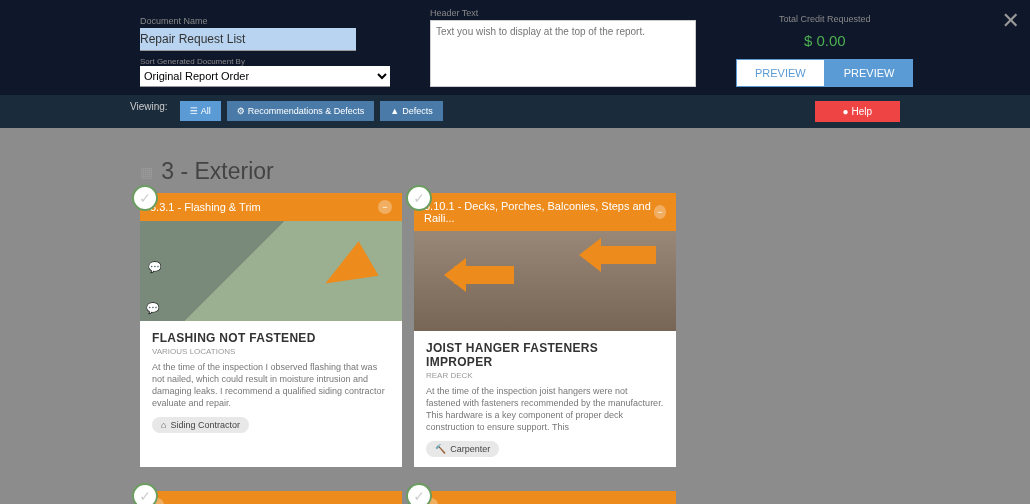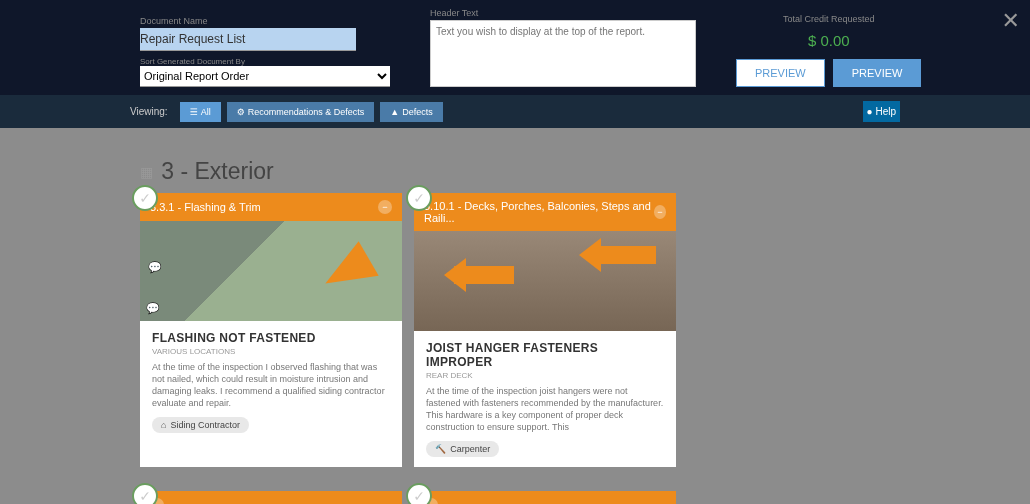--- a/index.html
+++ b/index.html
@@ -6,30 +6,30 @@
 body{background:#fff;width:1030px;height:504px;overflow:hidden;position:relative}
 .top-form{display:flex;padding:8px 130px 8px 140px;gap:40px;align-items:flex-end;background:#0f172a}
 .form-col{display:flex;flex-direction:column}
 .form-label{font-size:9px;color:#888;margin-bottom:2px}
 .doc-name-input{width:216px;border:none;border-bottom:1px solid #999;font-size:12px;padding:4px 0;color:#333;background:#b8d4f0}
 .sort-label{font-size:8px;color:#888;margin-top:6px}
 .sort-select{width:250px;border:none;border-bottom:1px solid #999;font-size:11px;padding:3px 0;background:#fff}
 .header-text{width:266px;height:67px;border:1px solid #ccc;font-size:10px;padding:5px;color:#999;resize:none}
 .credit-col{text-align:center;margin-left:auto}
 .credit-val{color:#4caf50;font-size:15px;font-weight:normal;margin:6px 0 10px}
-.btn-row{display:flex;gap:8px}
+.btn-row{display:flex;}
 .btn{padding:7px 18px;font-size:11px;border:1px solid #5b9bd5;cursor:pointer}
 .btn-preview{background:#fff;color:#5b9bd5}
 .btn-create{background:#5b9bd5;color:#fff}
 .close-x{position:absolute;top:8px;right:10px;font-size:22px;color:#999;cursor:pointer}
-.view-bar{background:#1a2b3c;display:flex;align-items:center;padding:6px 130px;gap:6px}
+.view-bar{background:#1a2b3c;display:flex;align-items:flex-start;padding:6px 130px;gap:6px}
 .view-label{color:#ccc;font-size:10px;margin-right:6px}
 .view-btn{background:#4a7ba8;color:#fff;border:none;padding:5px 10px;font-size:9px;cursor:pointer;display:flex;align-items:center;gap:3px}
 .view-btn.active{background:#5b9bd5}
-.help-btn{margin-left:auto;background:#0369a1;color:#fff;border:none;padding:5px 4px;font-size:10px;cursor:pointer}
+.help-btn{margin-left:auto;background:#ef4444;color:#fff;border:none;padding:5px 28px;font-size:10px;cursor:pointer}
 .overlay{background:rgba(0,0,0,0.45);padding:20px 140px 0;min-height:400px}
 .section-title{font-size:23px;color:#444;margin:10px 0 8px;display:flex;align-items:center;gap:8px}
 .section-icon{font-size:14px;color:#999}
 .cards{display:flex;gap:12px;flex-wrap:wrap}
 .card{width:262px;background:#fff;position:relative;margin-bottom:12px}
 .card-check{position:absolute;top:-8px;left:-8px;width:26px;height:26px;border-radius:50%;background:#fff;border:2px solid #6a9d5f;display:flex;align-items:center;justify-content:center;z-index:2}
 .check-mark{color:#ccc;font-size:14px}
 .card-header{background:#ed8b1c;color:#fff;padding:7px 10px;font-size:11px;display:flex;align-items:center;justify-content:space-between}
 .card-header-icon{width:14px;height:14px;border-radius:50%;background:rgba(255,255,255,0.3);display:flex;align-items:center;justify-content:center;font-size:9px}
 .card-img{width:100%;height:100px;background:#8a9a8a;position:relative;overflow:hidden}

